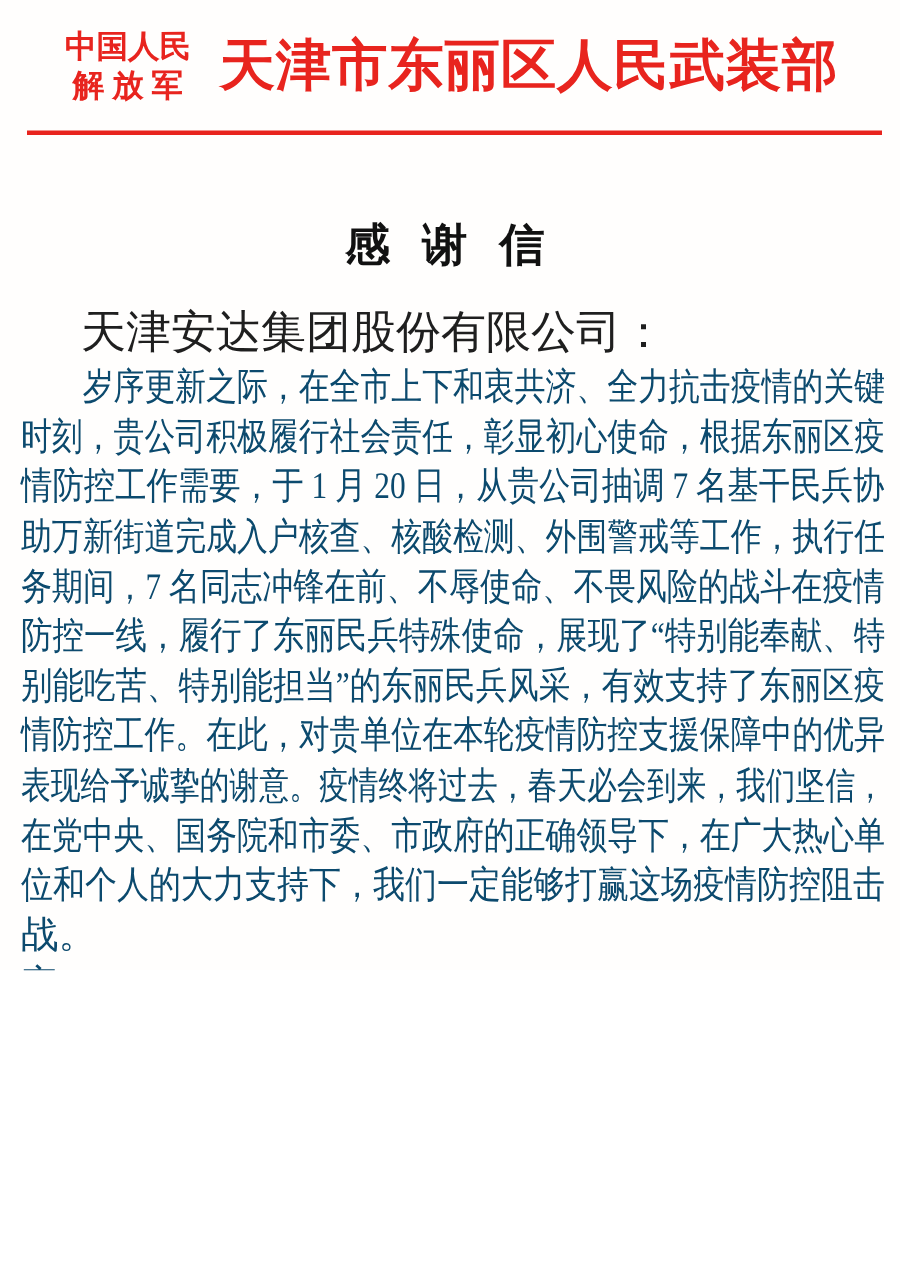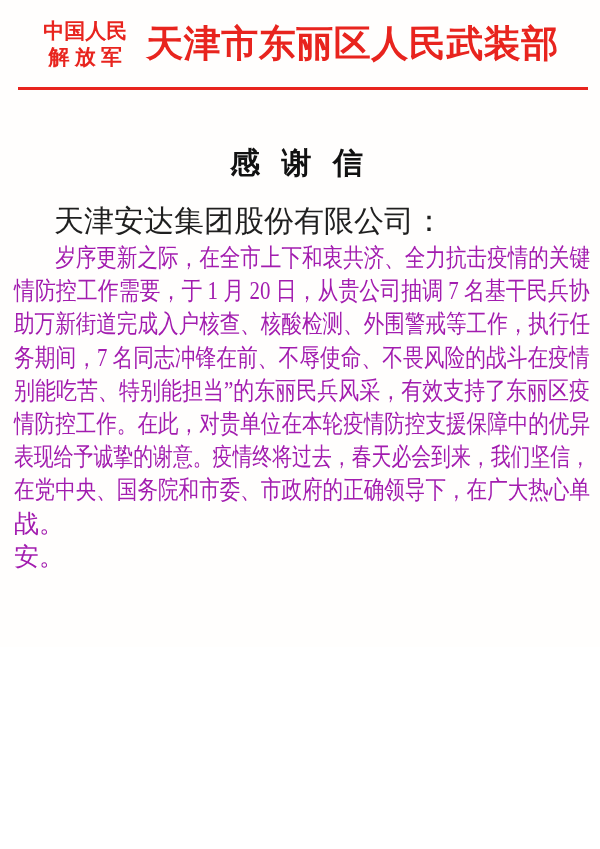--- a/index.html
+++ b/index.html
@@ -29,21 +29,21 @@
   .doc-title{
     position:absolute;top:143px;left:0;width:100%;text-align:center;
     font-size:30px;font-weight:bold;letter-spacing:7px;color:#111;
   }
   
   .salutation{
     position:absolute;top:201px;left:14px;font-size:30px;white-space:nowrap;margin-left:40px;
   }
   .letter-body{
     position:absolute;top:241px;left:14px;width:576px;
-    font-size:25px;color:#a21caf;
+    font-size:25px;color:#0c4a6e;
   }
   .text-line{height:33.2px;white-space:nowrap;overflow:visible;}
   .text-line>span{display:inline-block;white-space:nowrap;}
   
   .sig-left{
     position:absolute;top:734px;left:44px;width:202px;text-align:center;
     font-size:20px;line-height:24px;white-space:nowrap;z-index:3;
   }
   .sig-right{
     position:absolute;top:735px;left:347px;font-size:21.5px;
@@ -69,27 +69,30 @@
   </div>
 
   <div class="red-rule"></div>
 
   <div class="doc-title">感 谢 信</div>
 
   <div class="salutation">天津安达集团股份有限公司：</div>
 
   <div class="letter-body">
       <div class="text-line"><span style="transform-origin: left center; transform: scaleX(0.822857);">　　岁序更新之际，在全市上下和衷共济、全力抗击疫情的关键</span></div>
+      <div class="text-line"><span style="transform-origin: left center; transform: scaleX(0.822857);">时刻，贵公司积极履行社会责任，彰显初心使命，根据东丽区疫</span></div>
       <div class="text-line"><span style="transform-origin: left center; transform: scaleX(0.837209);">情防控工作需要，于 1 月 20 日，从贵公司抽调 7 名基干民兵协</span></div>
       <div class="text-line"><span style="transform-origin: left center; transform: scaleX(0.822857);">助万新街道完成入户核查、核酸检测、外围警戒等工作，执行任</span></div>
       <div class="text-line"><span style="transform-origin: left center; transform: scaleX(0.829971);">务期间，7 名同志冲锋在前、不辱使命、不畏风险的战斗在疫情</span></div>
+      <div class="text-line"><span style="transform-origin: left center; transform: scaleX(0.83965);">防控一线，履行了东丽民兵特殊使命，展现了“特别能奉献、特</span></div>
       <div class="text-line"><span style="transform-origin: left center; transform: scaleX(0.83965);">别能吃苦、特别能担当”的东丽民兵风采，有效支持了东丽区疫</span></div>
       <div class="text-line"><span style="transform-origin: left center; transform: scaleX(0.822857);">情防控工作。在此，对贵单位在本轮疫情防控支援保障中的优异</span></div>
       <div class="text-line"><span style="transform-origin: left center; transform: scaleX(0.794483);">表现给予诚挚的谢意。疫情终将过去，春天必会到来，我们坚信，</span></div>
       <div class="text-line"><span style="transform-origin: left center; transform: scaleX(0.822857);">在党中央、国务院和市委、市政府的正确领导下，在广大热心单</span></div>
+      <div class="text-line"><span style="transform-origin: left center; transform: scaleX(0.853333);">位和个人的大力支持下，我们一定能够打赢这场疫情防控阻击</span></div>
       <div class="text-line"><span>战。</span></div>
       <div class="text-line"><span>安。</span></div>
     </div>
 
   <div class="sig-left">
     <div>履行了东丽民兵特殊使命</div>
   </div>
 
   <div class="sig-right">天津市东丽区人民武装部</div>
 

